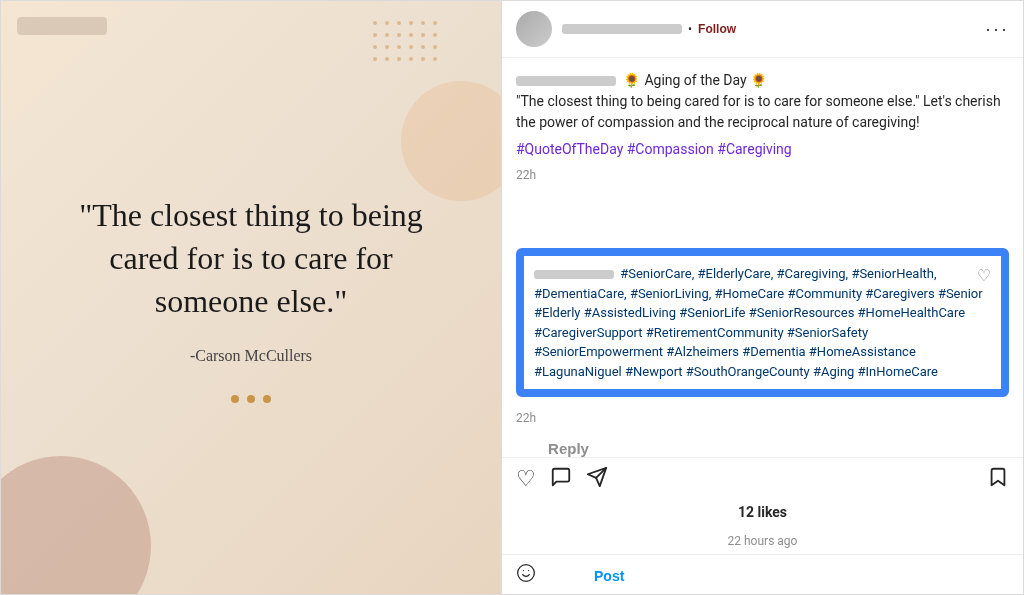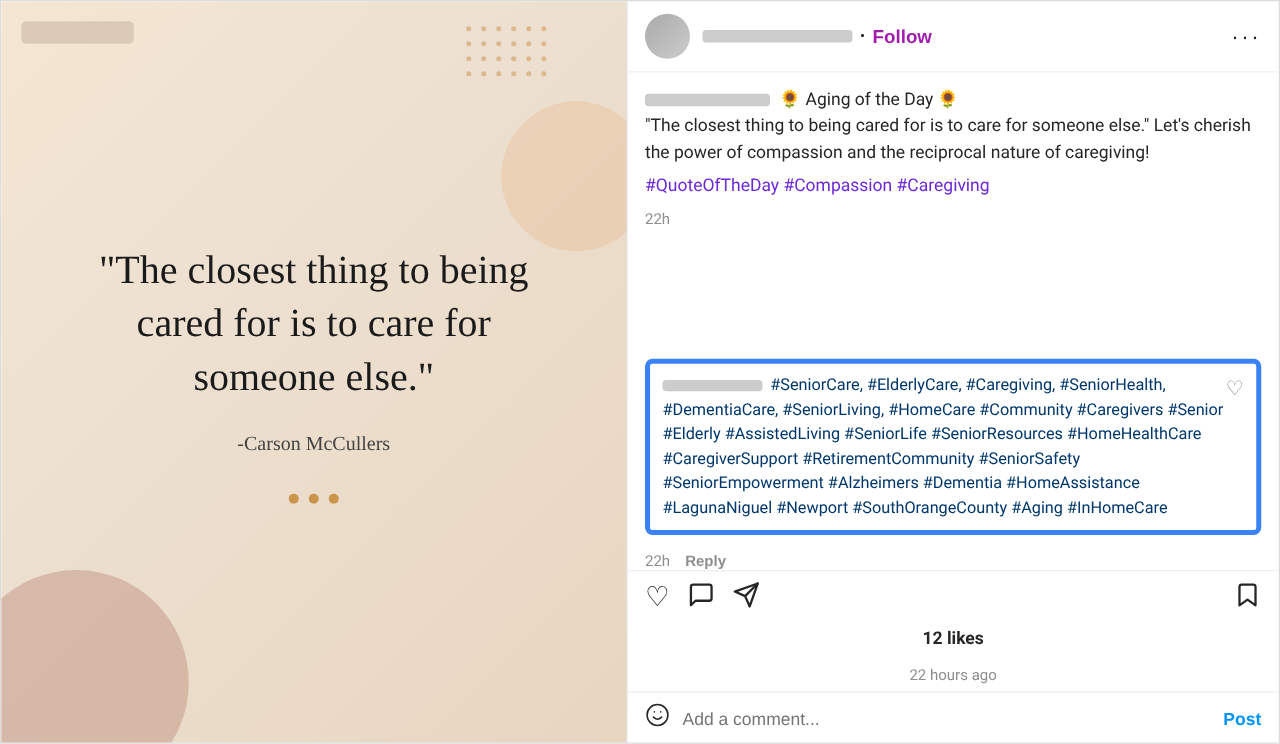--- a/index.html
+++ b/index.html
@@ -152,23 +152,23 @@
     }
 
     .dot-separator {
       color: #262626;
       font-size: 12px;
     }
 
     .follow-btn {
       background: none;
       border: none;
-      color: #a21caf;
+      color: #7f1d1d;
       font-weight: 600;
-      font-size: 15px;
+      font-size: 12px;
       cursor: pointer;
       padding: 0;
     }
 
     .more-btn {
       background: none;
       border: none;
       cursor: pointer;
       font-size: 18px;
       color: #262626;
@@ -209,21 +209,21 @@
 
     .timestamp-small {
       color: #8e8e8e;
       font-size: 12px;
       margin-top: 6px;
     }
 
     
     .comment-box {
       margin: 8px 14px;
-      border: 4px solid #3b82f6;
+      border: 8px solid #3b82f6;
       border-radius: 6px;
       padding: 8px 10px;
       font-size: 13px;
       color: #262626;
       line-height: 1.5;
       position: relative;
     }
 
     .comment-username-blur {
       display: inline-block;
@@ -255,24 +255,25 @@
       margin-top: 6px;
       padding: 0 14px;
       font-size: 12px;
       color: #8e8e8e;
     }
 
     .reply-btn {
       background: none;
       border: none;
       color: #8e8e8e;
-      font-size: 12px;
+      font-size: 15px;
       font-weight: 600;
       cursor: pointer;
       padding: 0;
+      margin-top: 29px;
     }
 
     
     .action-bar {
       display: flex;
       align-items: center;
       padding: 8px 14px;
       border-top: 1px solid #efefef;
       gap: 14px;
     }
@@ -445,17 +446,16 @@
 
   <div class="add-comment-bar">
     <button class="emoji-btn">
       <svg width="20" height="20" viewBox="0 0 24 24" fill="none" stroke="#262626" stroke-width="1.5" stroke-linecap="round" stroke-linejoin="round">
         <circle cx="12" cy="12" r="10"></circle>
         <path d="M8 14s1.5 2 4 2 4-2 4-2"></path>
         <line x1="9" y1="9" x2="9.01" y2="9"></line>
         <line x1="15" y1="9" x2="15.01" y2="9"></line>
       </svg>
     </button>
-    <input class="comment-input" type="text" placeholder="Add a comment..." style="">
     <button class="post-btn">Post</button>
   </div>
 
 </div>
 
 </body></html>

